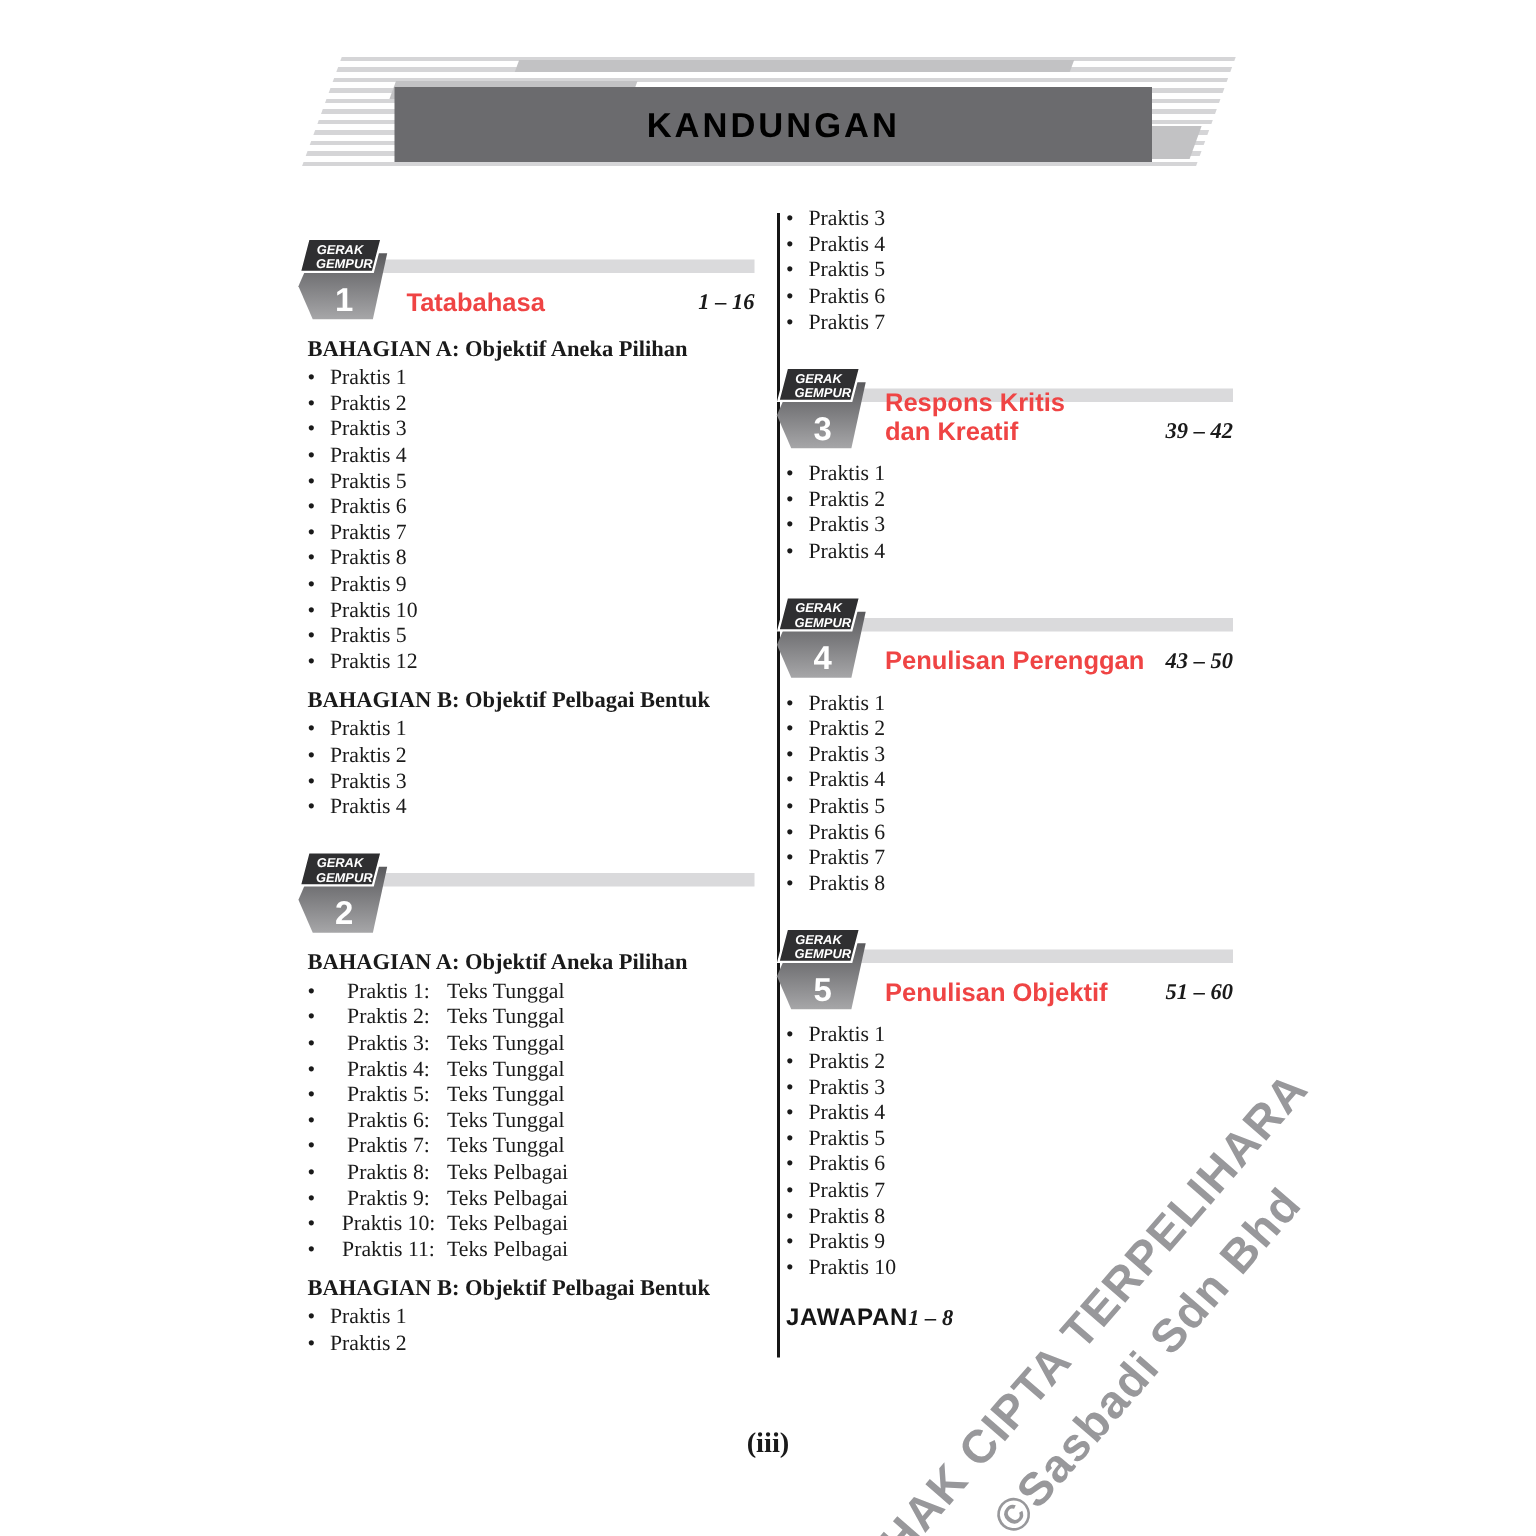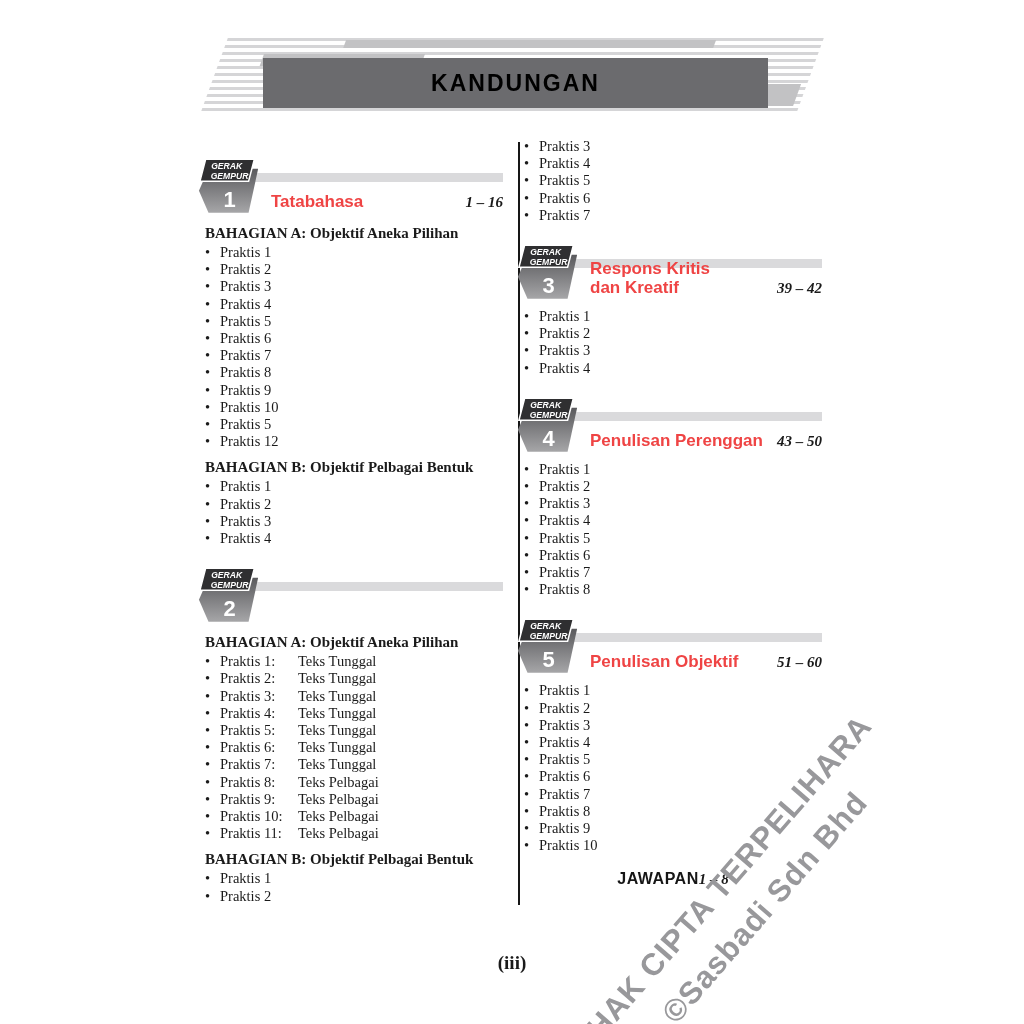--- a/index.html
+++ b/index.html
@@ -35,23 +35,23 @@
   .gg-lbl{font-family:"Liberation Sans",sans-serif;font-style:italic;font-weight:bold;font-size:9px;fill:#fff;}
   .gg-num{font-family:"Liberation Sans",sans-serif;font-weight:bold;font-size:23px;fill:#fff;}
   .gg-titlewrap{position:absolute;left:66px;right:0;bottom:5px;display:flex;align-items:flex-end;}
   .gg-title{flex:1;font-family:"Liberation Sans",sans-serif;font-weight:bold;font-size:17px;line-height:19px;color:#ef4444;}
   .gg-pages{margin-left:8px;}
   
   .heading{font-weight:bold;font-size:15px;margin:9px 0 2px;}
   .plist{margin:0 0 8px;}
   .pitem{line-height:17.2px;display:flex;}
   .bullet{width:15px;flex:none;}
-  .pl-label{width:78px;flex:none;}
-  
-  .answers-row{display:flex;justify-content:center;align-items:baseline;margin-top:16px;}
+  .pl-label{width:78px;flex:none;text-align:center;}
+  
+  .answers-row{display:flex;justify-content:flex-start;align-items:baseline;margin-top:16px;}
   .answers-label{font-family:"Liberation Sans",sans-serif;font-weight:bold;font-size:16px;letter-spacing:.5px;color:#161616;}
   
   .watermark{position:absolute;left:512px;top:845px;width:470px;transform:rotate(-49deg);
     text-align:center;color:var(--watermark,#98989b);font-family:"Liberation Sans",sans-serif;
     font-weight:bold;font-size:31px;line-height:47px;letter-spacing:1px;}
   .page-num{position:absolute;left:0;width:100%;top:952px;text-align:center;font-weight:bold;font-size:19px;}
 </style>
 </head>
 <body>
 

